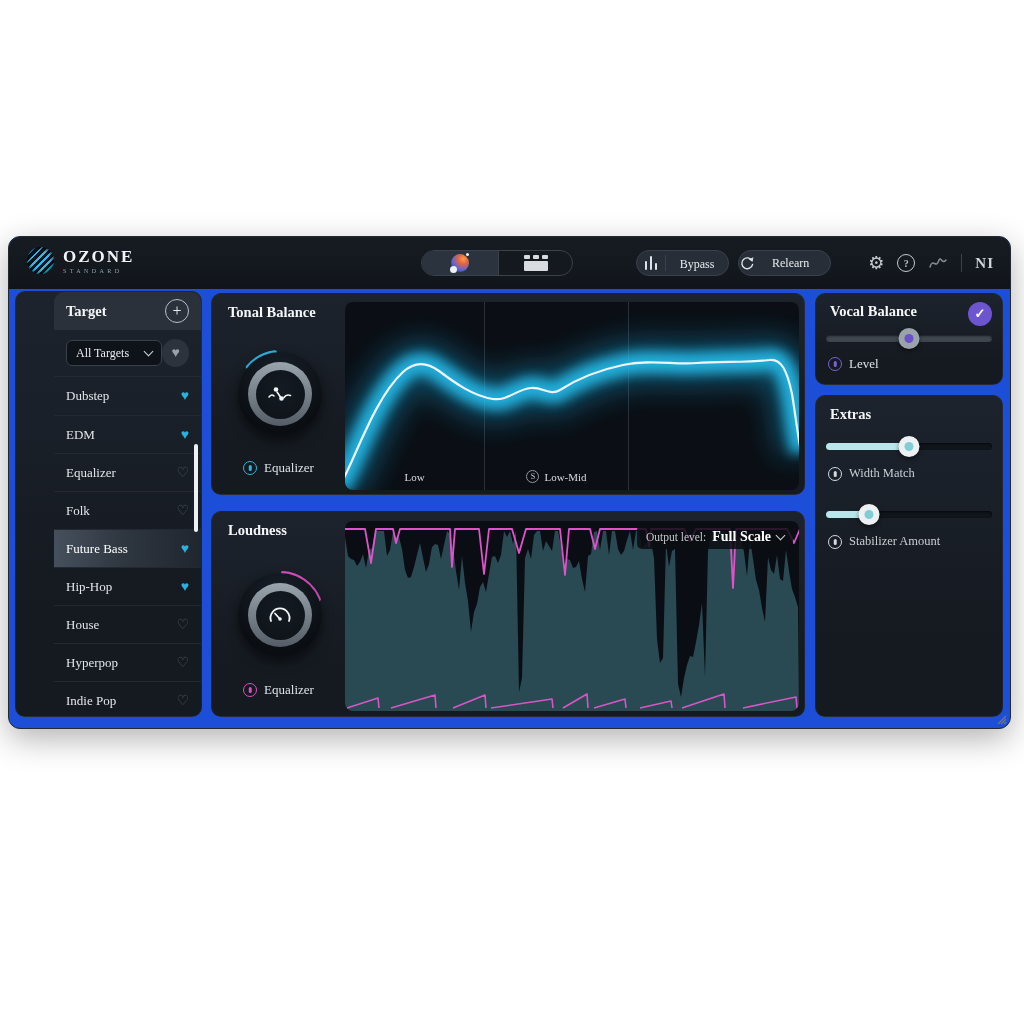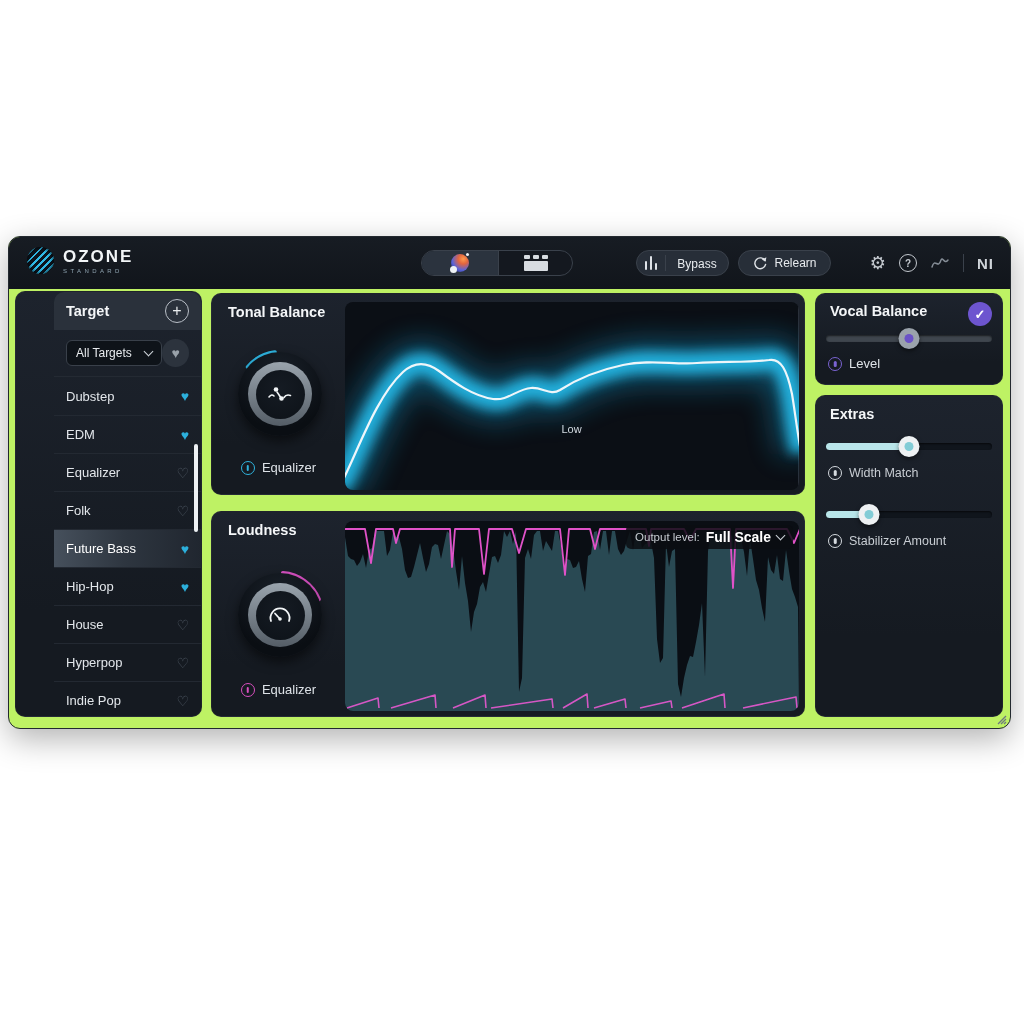--- a/index.html
+++ b/index.html
@@ -1,18 +1,18 @@
 <!DOCTYPE html>
 <html><head>
 <meta charset="utf-8">
 <style>
   html,body{margin:0;padding:0;background:#ffffff;width:1024px;height:1024px;
     font-family:"Liberation Sans",sans-serif;-webkit-font-smoothing:antialiased;}
-  .window{position:absolute;left:8px;top:236px;width:1001px;height:491px;background:#bef264;
-    border-radius:12px;border:1px solid #23292f;box-shadow:0 10px 32px rgba(0,0,0,.30);overflow:hidden;}
+  .window{position:absolute;left:8px;top:236px;width:1001px;height:491px;background:#1d4ed8;
+    border-radius:12px;border:1px solid #23292f;box-shadow:0 10px 32px rgba(0,0,0,.30);overflow:hidden;font-family:Liberation Serif, serif;}
   
   .topbar{position:relative;height:52px;background:linear-gradient(#171c23,#11151b);}
   .logo{position:absolute;left:18px;top:10px;display:flex;align-items:center;gap:9px;}
   .logo-ball{width:27px;height:27px;border-radius:50%;
     background:repeating-linear-gradient(135deg,#2fb9e6 0 2px,#0c141d 2px 5px);
     box-shadow:inset 0 0 4px #000;}
   .logo-word{font-size:17px;font-weight:800;letter-spacing:2px;color:#f2f5f7;line-height:17px;}
   .logo-sub{font-size:6px;letter-spacing:3.4px;color:#8fa3b0;margin-top:3px;}
   .pill{position:absolute;top:13px;height:26px;border-radius:13px;background:#272e38;
     border:1px solid #3a414b;display:flex;align-items:center;box-sizing:border-box;}
@@ -25,21 +25,21 @@
     background:radial-gradient(circle at 68% 28%,#ff9a4d,#e2653f 28%,#5a63d8 62%,#27337f 92%);}
   .sphere:before{content:'';position:absolute;left:-1px;bottom:-1px;width:7px;height:7px;border-radius:50%;background:#eef2f5;}
   .sphere:after{content:'';position:absolute;right:0;top:-1px;width:3px;height:3px;border-radius:50%;background:#eef2f5;}
   .grid-icon{width:24px;height:16px;position:relative;}
   .grid-icon i{position:absolute;background:#d8dce1;border-radius:1px;}
   .gi1{left:0;top:0;width:6px;height:4px;}
   .gi2{left:9px;top:0;width:6px;height:4px;}
   .gi3{left:18px;top:0;width:6px;height:4px;}
   .gi4{left:0;top:6px;width:24px;height:10px;}
   .bypass-pill{left:627px;width:93px;}
-  .relearn-pill{left:729px;width:93px;justify-content:center;gap:6px;}
+  .relearn-pill{left:729px;width:93px;justify-content:flex-start;gap:17px;}
   .pill-label{font-size:12px;color:#e8ebee;}
   .bypass-icon{width:28px;display:flex;align-items:flex-end;justify-content:center;gap:2.5px;height:14px;}
   .bypass-icon i{width:2.5px;background:#dfe3e8;border-radius:1.5px;display:block;}
   .pill-div{width:1px;align-self:stretch;margin:4px 0;background:#3a414b;}
   .bypass-label-wrap{flex:1;text-align:center;}
   .top-icons{position:absolute;right:16px;top:0;height:52px;display:flex;align-items:center;gap:13px;}
   .gear{font-size:18px;color:#c3c8ce;line-height:18px;}
   .help{width:16px;height:16px;border:1.5px solid #c3c8ce;border-radius:50%;
     display:flex;align-items:center;justify-content:center;font-size:10px;font-weight:bold;color:#c3c8ce;}
   .vdiv{width:1px;height:18px;background:#3a414b;}
@@ -90,21 +90,21 @@
     transform:translateX(-50%);border-radius:2px;}
   .pw-cyan{border:1.5px solid #2fb4de;} .pw-cyan:after{background:#2fb4de;}
   .pw-mag{border:1.5px solid #d94fc0;} .pw-mag:after{background:#d94fc0;}
   .pw-purple{border:1.5px solid #7a63d2;} .pw-purple:after{background:#7a63d2;}
   .pw-light{border:1.5px solid #d4d9de;} .pw-light:after{background:#d4d9de;}
   
   .tonal{left:202px;top:56px;width:594px;height:202px;}
   .tonal .card-title{position:absolute;left:16px;top:10px;}
   .display{position:absolute;left:133px;top:8px;width:454px;height:188px;border-radius:8px;
     background:#0b0f15;overflow:hidden;}
-  .band-row{position:absolute;inset:0;display:flex;z-index:1;flex-direction:column;}
+  .band-row{position:absolute;inset:0;display:flex;z-index:1;}
   .band{position:relative;height:100%;box-sizing:border-box;}
   .band.divided{border-right:1px solid #2a303a;}
   .band-label-wrap{position:absolute;bottom:7px;left:0;right:0;display:flex;align-items:center;
     justify-content:center;gap:5px;z-index:3;}
   .band-label{font-size:11px;color:#d9dde3;}
   .solo-badge{width:13px;height:13px;border:1px solid #9099a1;border-radius:50%;display:flex;
     align-items:center;justify-content:center;font-size:8px;color:#c9ced4;box-sizing:border-box;}
   .tb-svg{position:absolute;inset:0;z-index:2;}
   .tonal .knob{left:22px;top:54px;}
   .tonal .module-row{left:0;width:133px;top:166px;}

